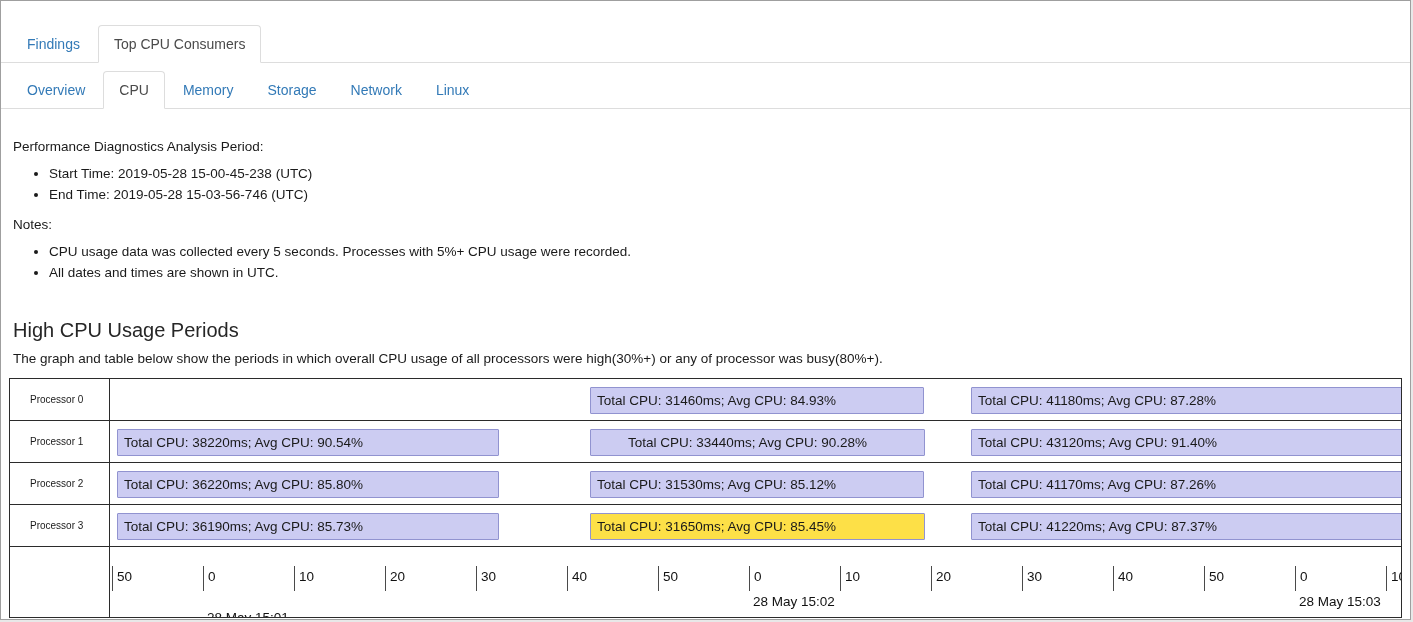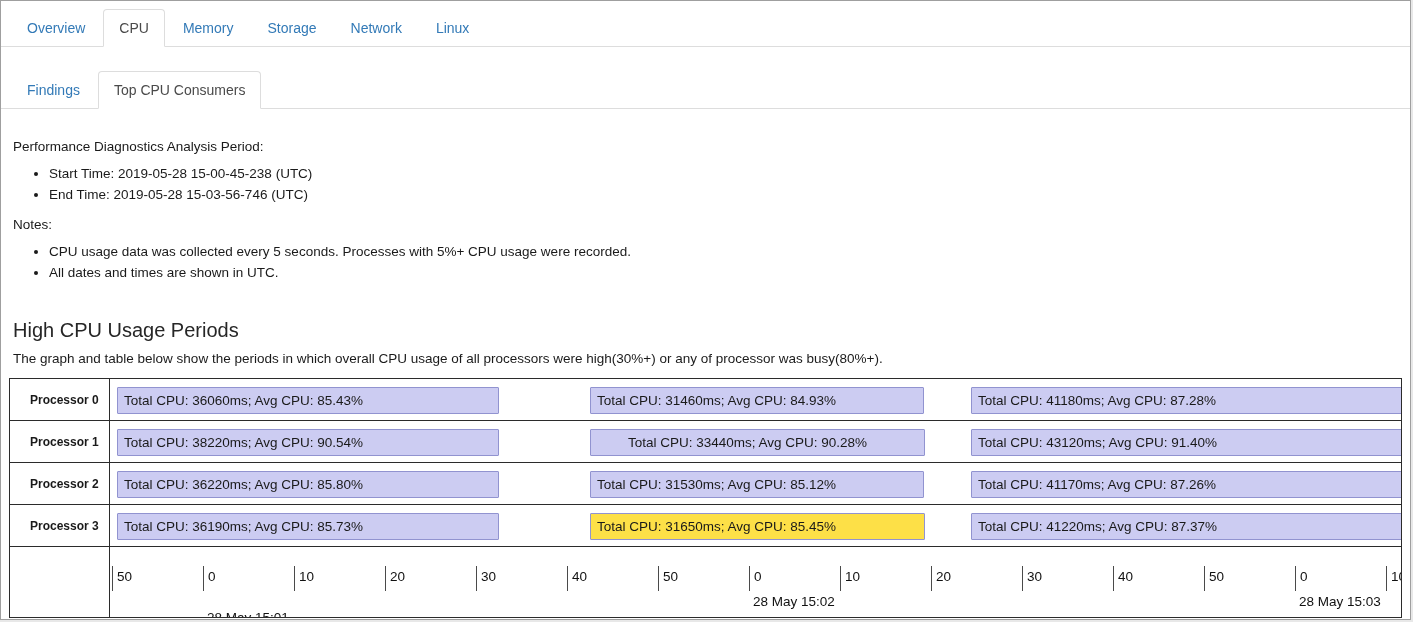--- a/index.html
+++ b/index.html
@@ -54,21 +54,21 @@
   
   .gantt {
     margin: 0 -4px 0 -4px;
     border: 1px solid #2b2b2b;
     background: #fff;
   }
   .g-row { display: flex; height: 42px; border-bottom: 1px solid #2b2b2b; }
   .g-label {
     width: 100px; flex: 0 0 100px;
     border-right: 1px solid #2b2b2b;
-    font-weight: bold; font-size: 12px;
+    font-weight: normal; font-size: 10px;
     display: flex; align-items: center;
     padding-left: 20px;
   }
   .g-area { position: relative; flex: 1; overflow: hidden; }
   .g-bar {
     position: absolute; top: 8px; height: 27px;
     border: 1px solid;
     border-radius: 1px;
     font-size: 13.5px; line-height: 25px;
     padding-left: 6px;
@@ -90,32 +90,32 @@
     font-size: 13.5px;
     color: #111;
     white-space: nowrap;
   }
 </style>
 </head>
 <body>
 
 <div class="page">
 
+  <nav class="tabs sub">
+      <div class="tab">Findings</div>
+      <div class="tab active">Top CPU Consumers</div>
+    </nav>
+
   <nav class="tabs main">
       <div class="tab">Overview</div>
       <div class="tab active">CPU</div>
       <div class="tab">Memory</div>
       <div class="tab">Storage</div>
       <div class="tab">Network</div>
       <div class="tab">Linux</div>
-    </nav>
-
-  <nav class="tabs sub">
-      <div class="tab">Findings</div>
-      <div class="tab active">Top CPU Consumers</div>
     </nav>
 
   <div class="content">
 
     <p class="lead">Performance Diagnostics Analysis Period:</p>
     <ul>
       <li>Start Time: 2019-05-28 15-00-45-238 (UTC)</li>
       <li>End Time: 2019-05-28 15-03-56-746 (UTC)</li>
     </ul>
 
@@ -125,21 +125,20 @@
       <li>All dates and times are shown in UTC.</li>
     </ul>
 
     <h2 class="section-title">High CPU Usage Periods</h2>
     <p class="section-desc">The graph and table below show the periods in which overall CPU usage of all processors were high(30%+) or any of processor was busy(80%+).</p>
 
     <div class="gantt">
         <div class="g-row">
           <div class="g-label">Processor 0</div>
           <div class="g-area">
-            <div class="g-bar" style="left: 7px; width: 382px; background: rgb(204, 204, 242); border-color: rgb(145, 147, 208);">Total CPU: 36060ms; Avg CPU: 85.43%</div>
             <div class="g-bar" style="left: 480px; width: 334px; background: rgb(204, 204, 242); border-color: rgb(145, 147, 208);">Total CPU: 31460ms; Avg CPU: 84.93%</div>
             <div class="g-bar" style="left: 861px; width: 434px; background: rgb(204, 204, 242); border-color: rgb(145, 147, 208);">Total CPU: 41180ms; Avg CPU: 87.28%</div>
           </div>
         </div>
         <div class="g-row">
           <div class="g-label">Processor 1</div>
           <div class="g-area">
             <div class="g-bar" style="left: 7px; width: 382px; background: rgb(204, 204, 242); border-color: rgb(145, 147, 208);">Total CPU: 38220ms; Avg CPU: 90.54%</div>
             <div class="g-bar" style="left: 480px; width: 335px; background: rgb(204, 204, 242); border-color: rgb(145, 147, 208); padding-left: 37px;">Total CPU: 33440ms; Avg CPU: 90.28%</div>
             <div class="g-bar" style="left: 861px; width: 435px; background: rgb(204, 204, 242); border-color: rgb(145, 147, 208);">Total CPU: 43120ms; Avg CPU: 91.40%</div>

